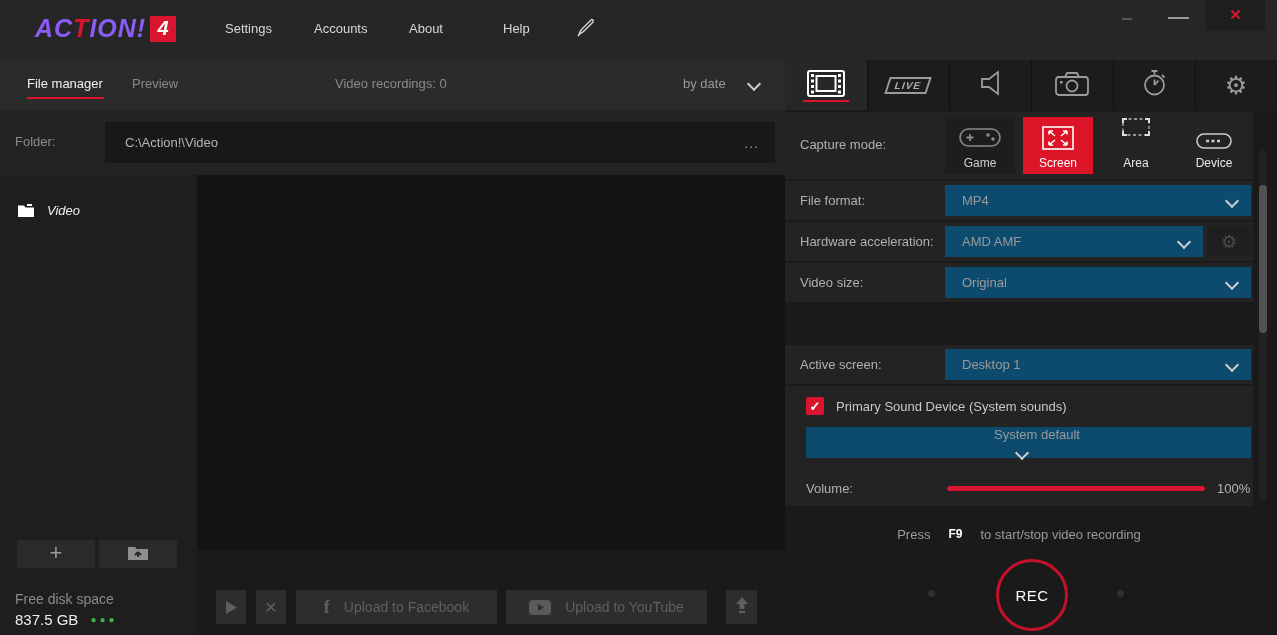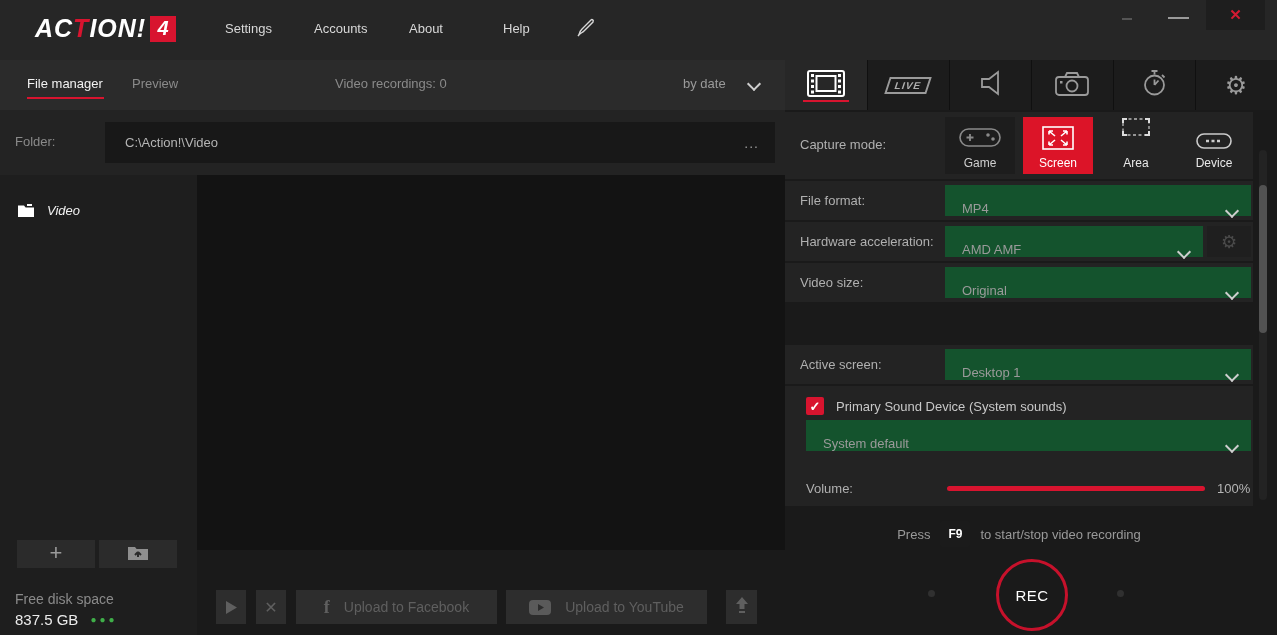--- a/index.html
+++ b/index.html
@@ -5,21 +5,21 @@
   html,body{margin:0;padding:0;background:#0d0d0d;}
   #app{position:relative;width:1277px;height:635px;background:#1a1a1a;overflow:hidden;
        font-family:"Liberation Sans",sans-serif;-webkit-font-smoothing:antialiased;}
   .abs{position:absolute;}
   .lbl{color:#b0b0b0;font-size:13px;}
   .dim{color:#8a8a8a;font-size:13px;}
 
   
   .topbar{left:0;top:0;width:1277px;height:60px;background:#262626;}
   .logo{left:35px;top:14px;display:flex;align-items:center;}
-  .logo-txt{font-size:25px;font-weight:800;letter-spacing:1px;color:#ffffff;font-style:italic;}
+  .logo-txt{font-size:25px;font-weight:800;letter-spacing:1px;color:#8b5cf6;font-style:italic;}
   .logo-t{color:#d8142f;}
   .logo-badge{margin-left:4px;width:26px;height:26px;background:#d8142f;color:#fff;
               display:flex;align-items:center;justify-content:center;font-size:20px;font-weight:800;font-style:italic;}
   .menu-item{top:21px;color:#d8d8d8;font-size:13px;cursor:default;}
   .pen-icon{left:574px;top:16px;}
   .win-dash{height:2px;background:#9a9a9a;}
   .close-btn{left:1206px;top:0;width:59px;height:30px;background:#1e1e1e;display:flex;align-items:center;justify-content:center;}
   .close-x{color:#d41a32;font-size:15px;font-weight:700;}
 
   
@@ -76,31 +76,31 @@
   .cap-btn .cap-lbl{color:#e8e8e8;font-size:12px;margin-top:2px;}
   .cap-game{left:160px;background:#1d1d1d;}
   .cap-game .cap-lbl{color:#cfcfcf;}
   .cap-screen{left:238px;background:#dc1428;}
   .cap-screen .cap-lbl{color:#fff;}
   .cap-area{left:316px;justify-content:space-between;}
   .cap-device{left:394px;}
 
   .field-row{height:39px;}
   .f-lbl{position:absolute;left:15px;top:12px;}
-  .select{position:absolute;top:4px;height:31px;background:#14532d;display:flex;align-items:flex-end;}
+  .select{position:absolute;top:4px;height:31px;background:#0c4a6e;display:flex;align-items:center;}
   .select .sval{margin-left:17px;color:#9a9a9a;font-size:13px;flex:1;}
   .select .chev{margin-right:14px;}
   .gear-btn{position:absolute;left:422px;top:4px;width:44px;height:31px;background:#1f1f1f;display:flex;align-items:center;justify-content:center;}
   .gear-btn span{color:#4a4a4a;font-size:18px;line-height:1;}
 
   .sound-block{top:386px;height:120px;}
   .checkbox{position:absolute;left:21px;top:11px;width:18px;height:18px;background:#d8142f;border-radius:2px;display:flex;align-items:center;justify-content:center;}
   .checkbox span{color:#fff;font-size:13px;font-weight:700;line-height:1;}
   .cb-lbl{position:absolute;left:51px;top:13px;color:#c8c8c8;font-size:13px;}
-  .snd-select{left:21px;width:445px;top:34px;}
+  .snd-select{left:21px;width:445px;top:41px;flex-direction:column;}
   .vol-lbl{position:absolute;left:21px;top:95px;}
   .vol-track{position:absolute;left:162px;top:100px;width:258px;height:5px;border-radius:3px;background:#d8142f;}
   .vol-pct{position:absolute;left:432px;top:95px;color:#b5b5b5;font-size:13px;}
 
   .hotkey-row{left:785px;top:518px;width:468px;height:32px;display:flex;align-items:center;justify-content:center;gap:10px;}
   .hotkey-row .hk-txt{color:#9a9a9a;font-size:13px;}
   .hk-key{background:#1b1b1b;color:#fff;font-size:12px;font-weight:700;padding:6px 8px;border-radius:2px;}
 
   .rec-btn{left:996px;top:559px;width:72px;height:72px;border:3px solid #c6112b;border-radius:50%;
            display:flex;align-items:center;justify-content:center;box-sizing:border-box;background:transparent;}

